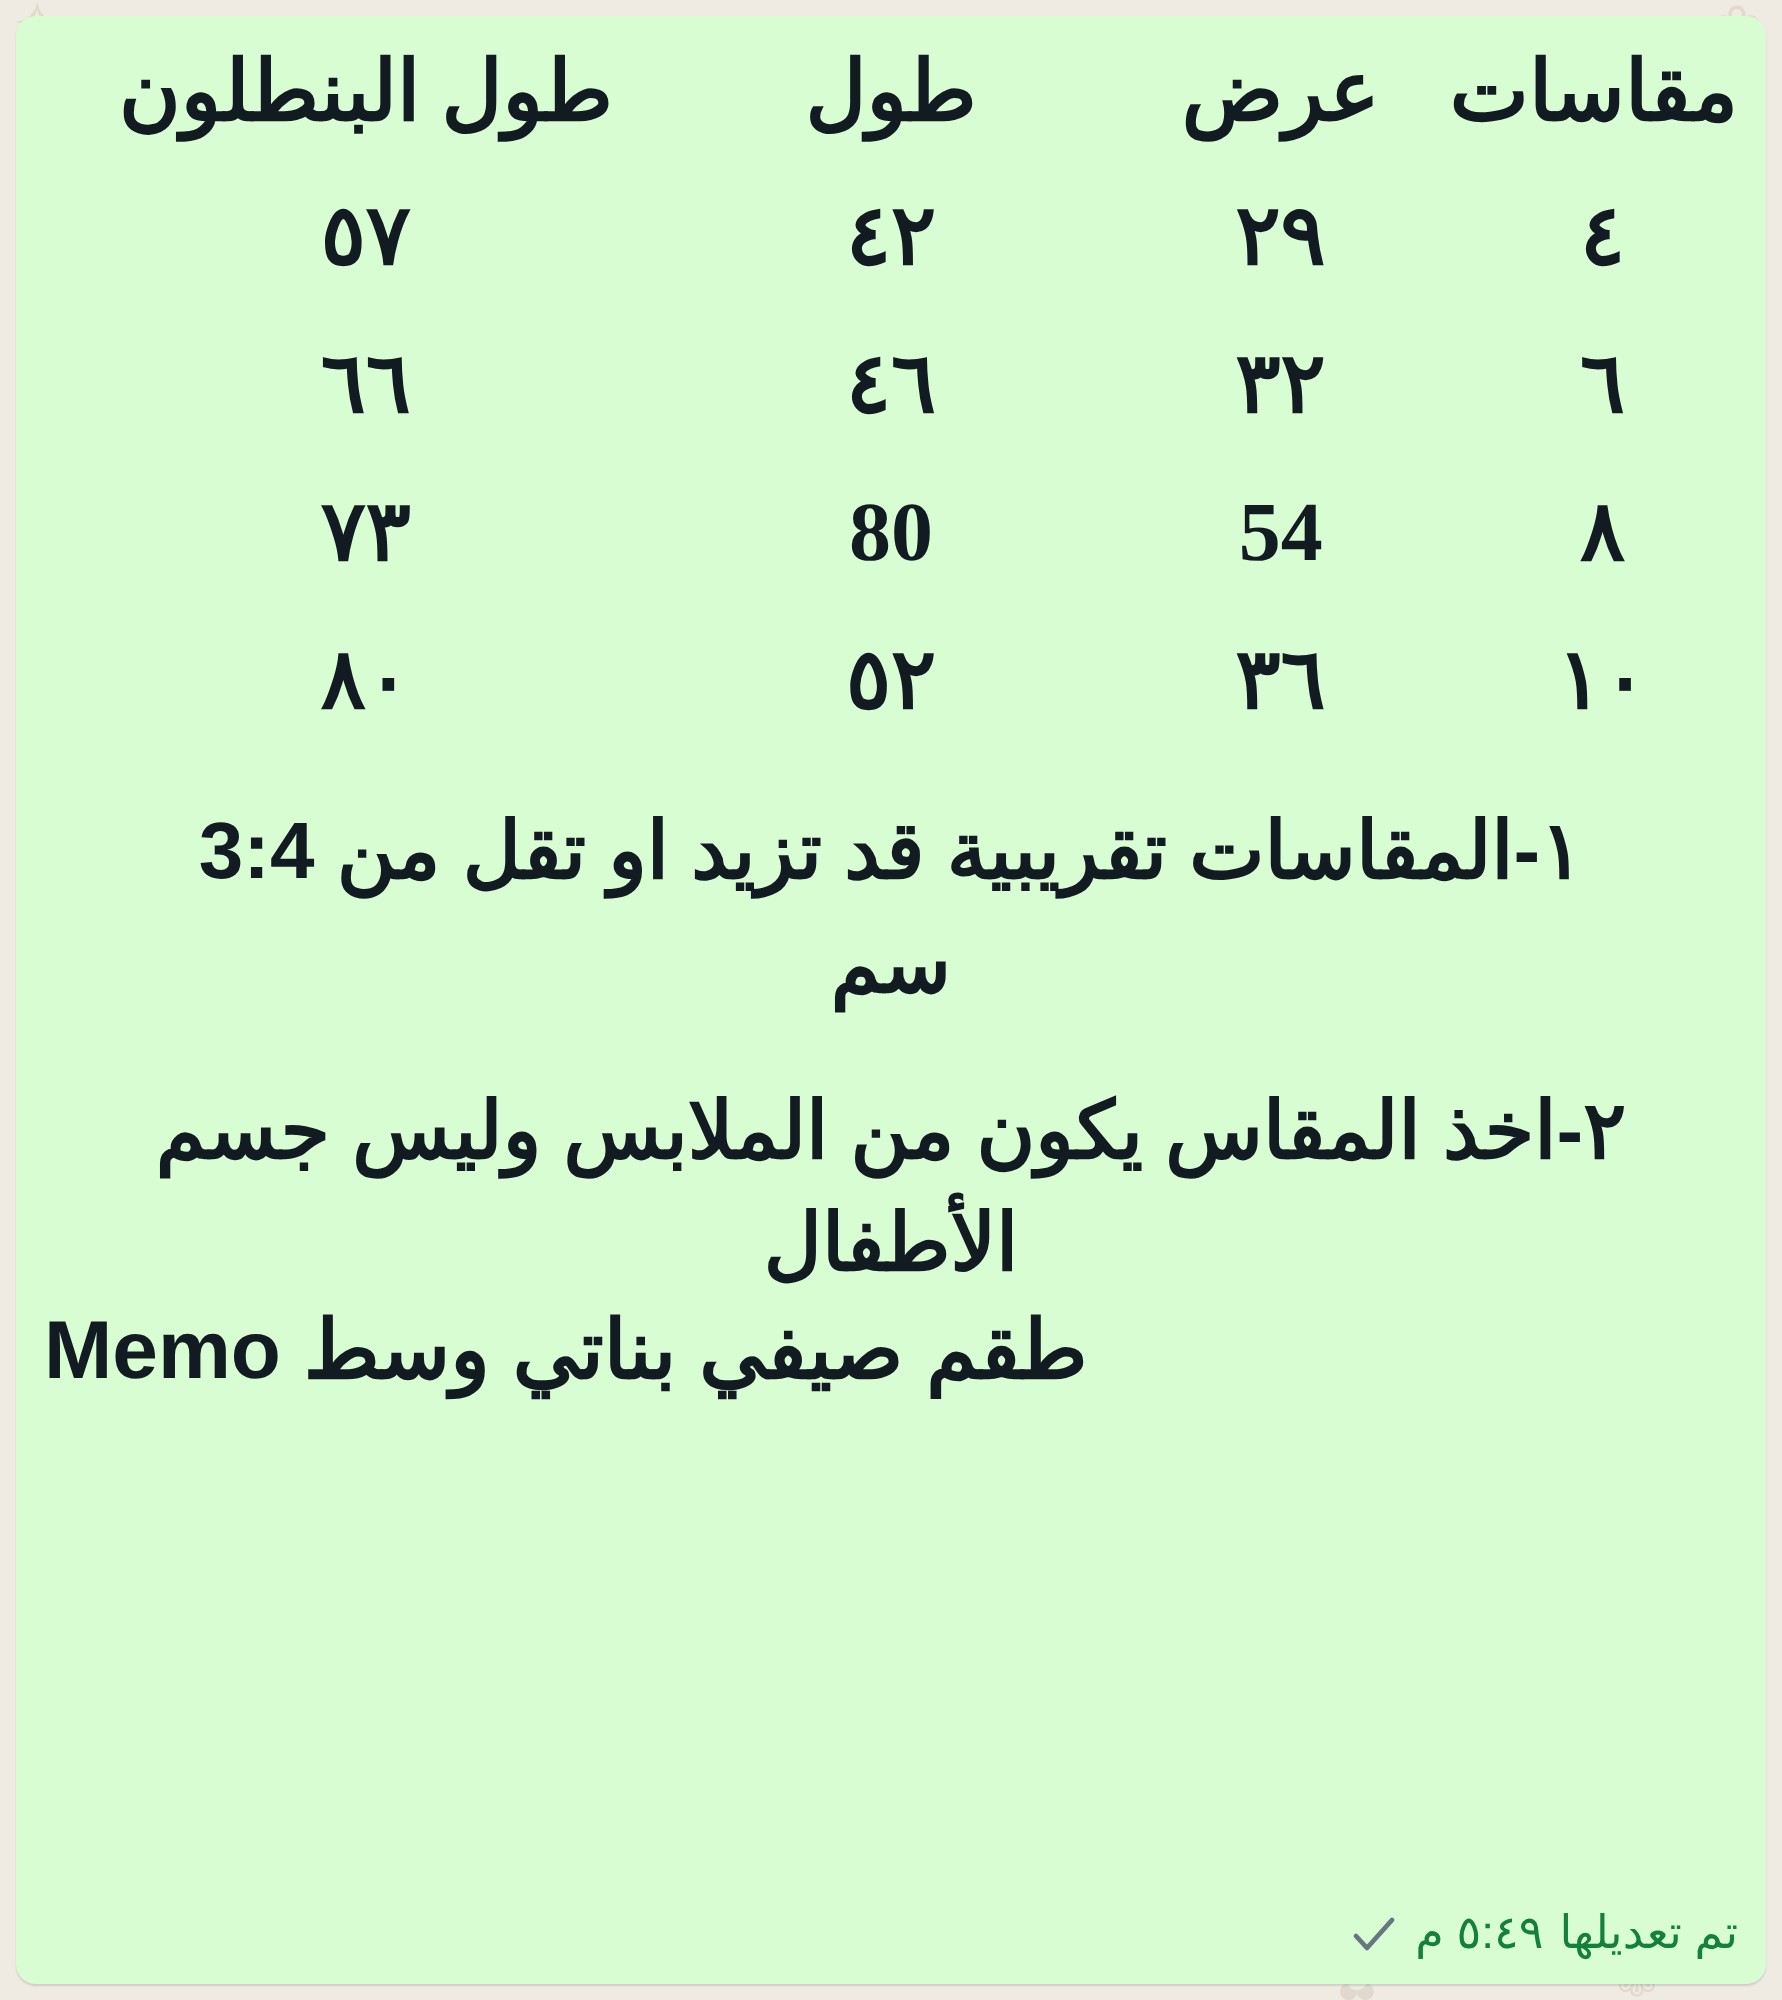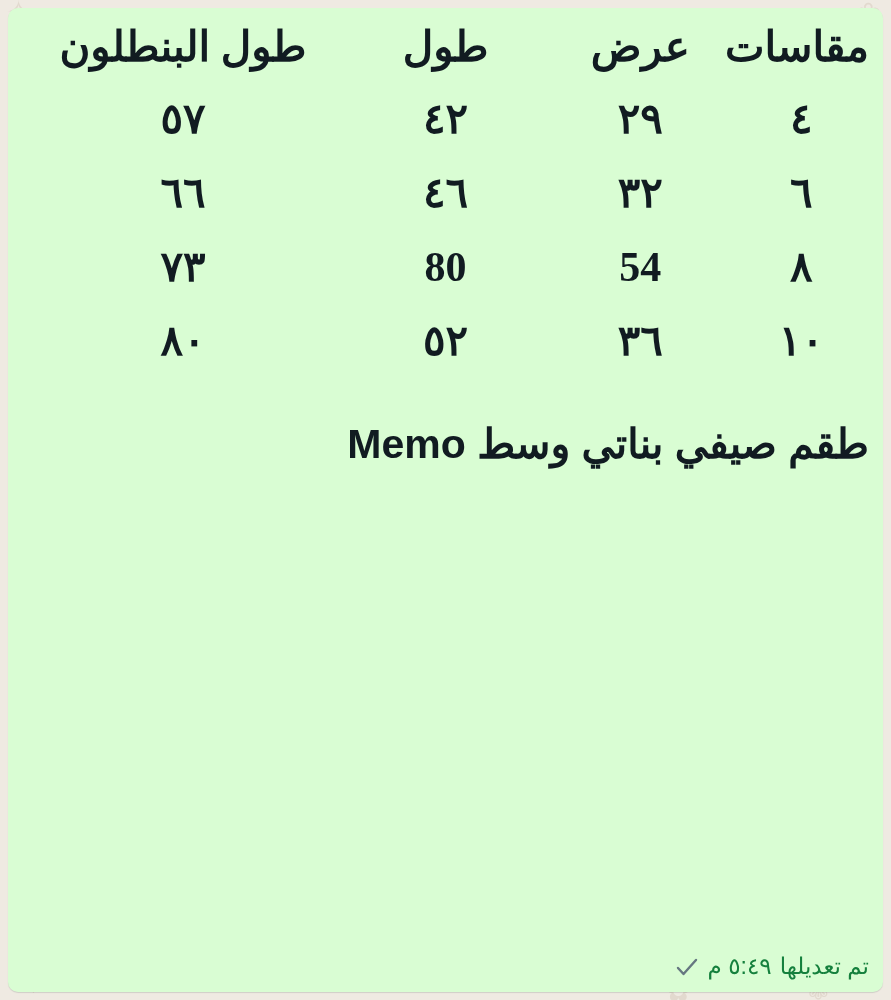--- a/index.html
+++ b/index.html
@@ -76,25 +76,24 @@
     font-size: 40px;
     font-weight: 700;
     color: #111b21;
     line-height: 1.42;
     letter-spacing: 0;
   }
   .note-line.second {
     margin-top: 26px;
   }
   .product-line {
-    margin-top: 26px;
     font-size: 41px;
     font-weight: 700;
     color: #111b21;
-    text-align: right;
+    text-align: left;
     direction: rtl;
   }
   .meta {
     position: absolute;
     left: 14px;
     right: 14px;
     bottom: 12px;
     display: flex;
     flex-direction: row;
     align-items: center;
@@ -161,20 +160,26 @@
       </tr>
       <tr>
         <td>١٠</td>
         <td>٣٦</td>
         <td>٥٢</td>
         <td>٨٠</td>
       </tr>
     </tbody>
   </table>
 
+  <div class="notes">
+    <div class="note-line">١-المقاسات تقريبية قد تزيد او تقل من 3:4</div>
+    <div class="note-line">سم</div>
+    <div class="note-line second">٢-اخذ المقاس يكون من الملابس وليس جسم</div>
+    <div class="note-line">الأطفال</div>
+  </div>
 
   <div class="product-line">طقم صيفي بناتي وسط Memo</div>
 
   <div class="meta">
     <span class="edited">تم تعديلها</span>
     <span class="time">٥:٤٩ م</span>
     <span class="tick">
       <svg width="26" height="26" viewBox="0 0 26 26" aria-hidden="true">
         <path d="M4 14 L9.5 20 L22 6" fill="none" stroke="#667781" stroke-width="2.4" stroke-linecap="round" stroke-linejoin="round"></path>
       </svg>

